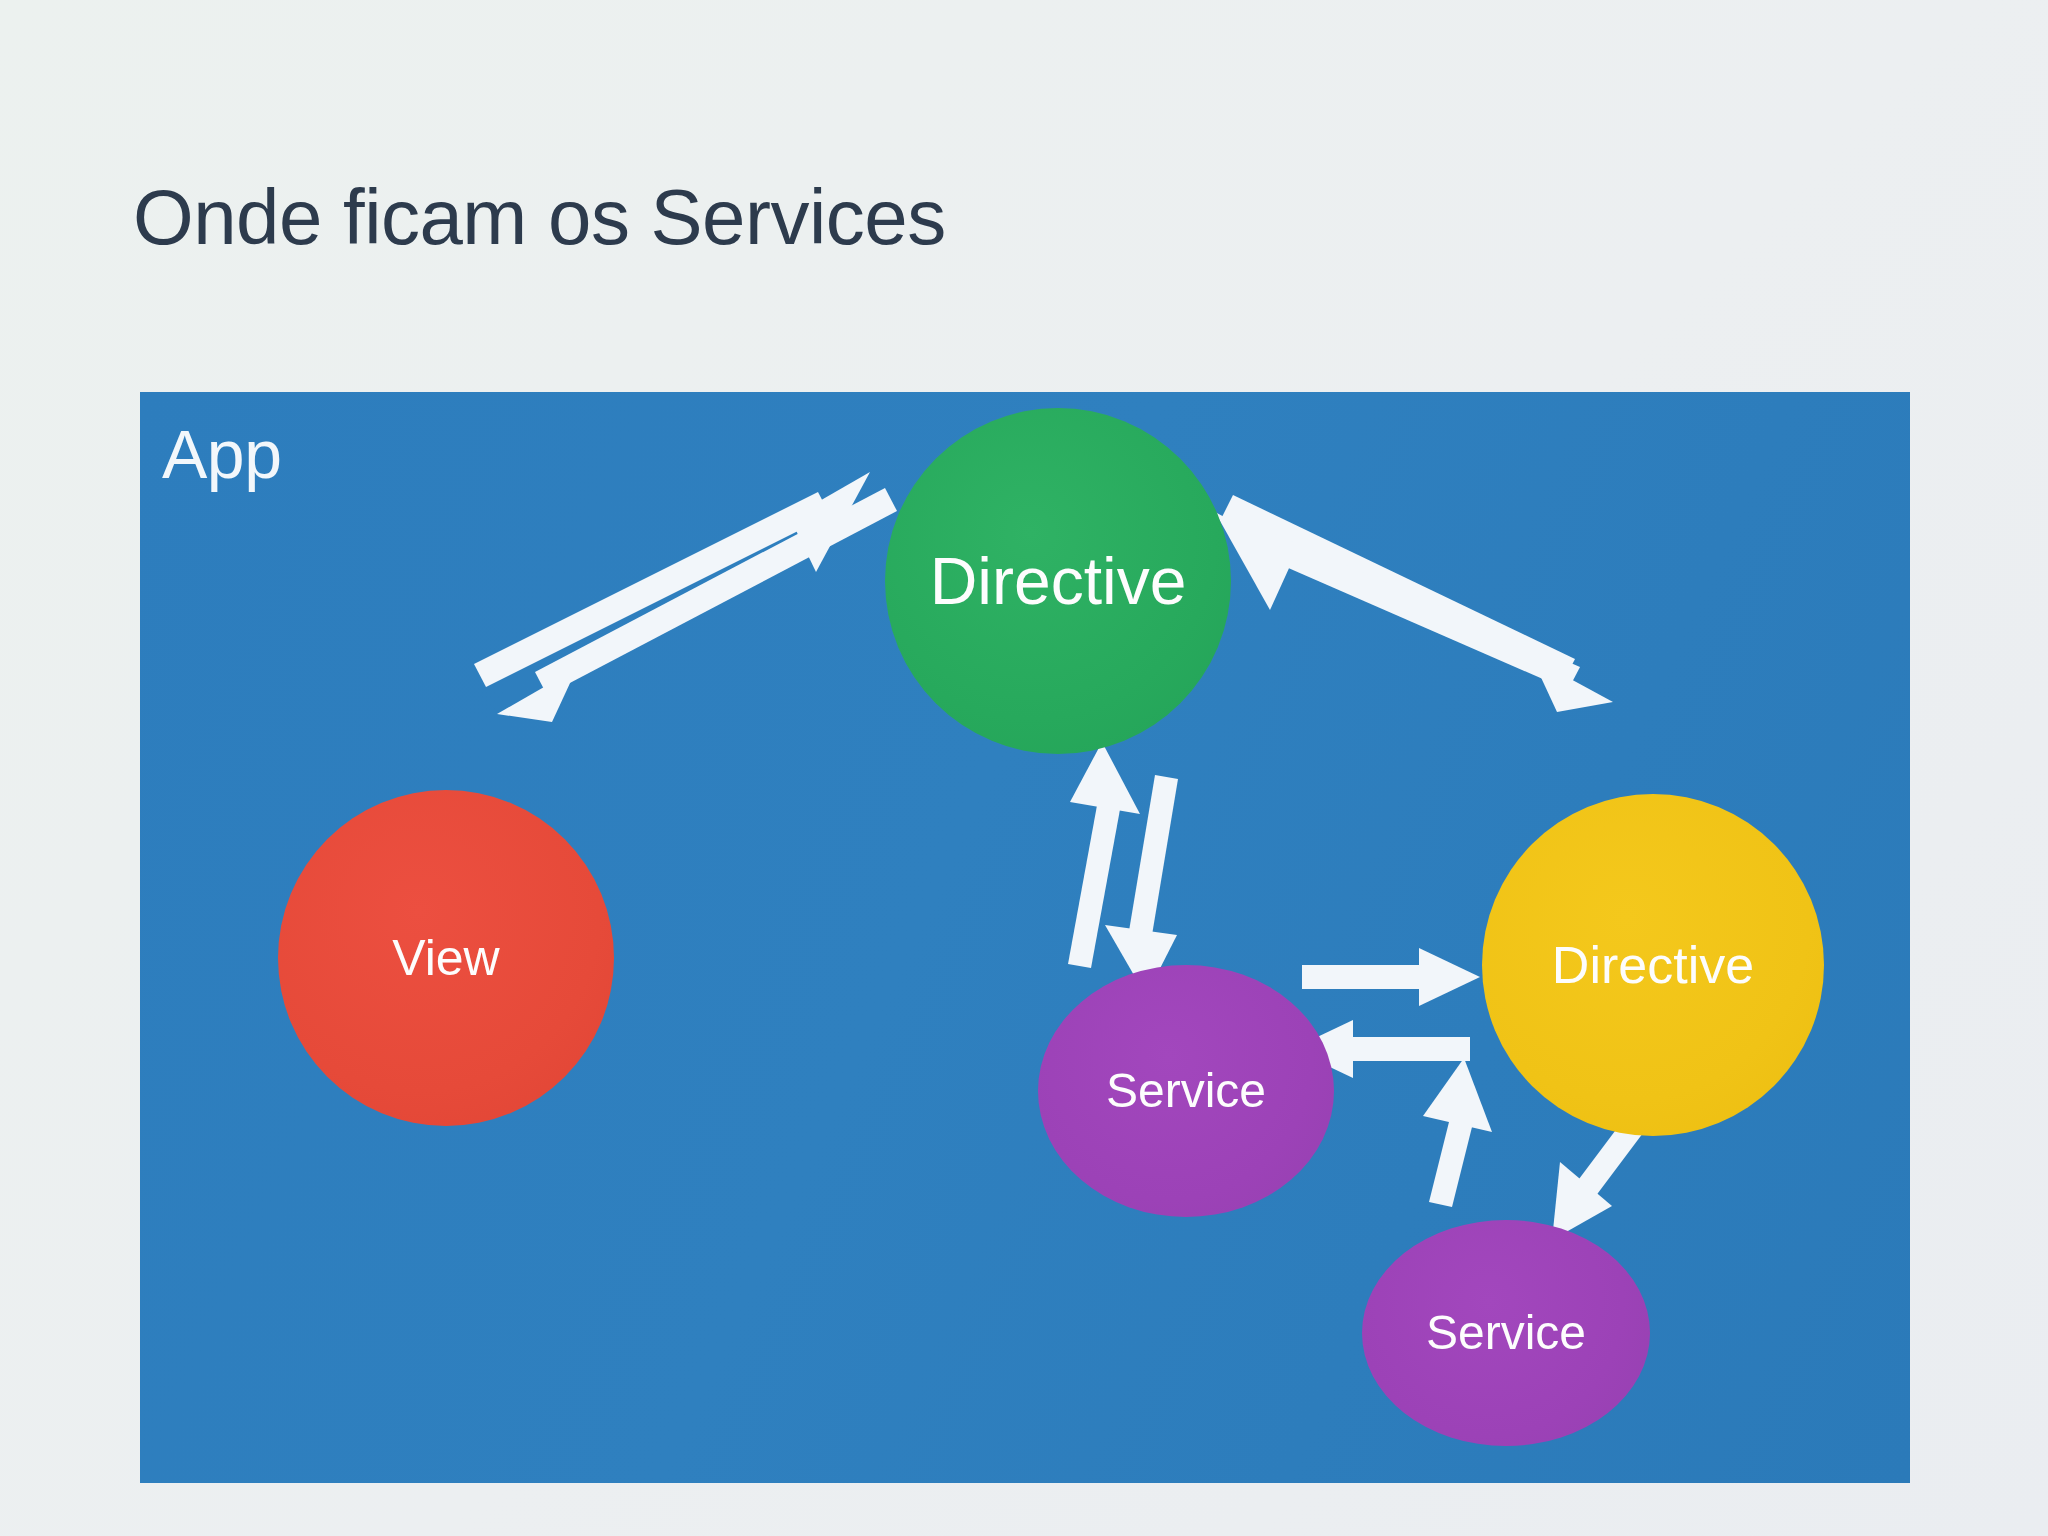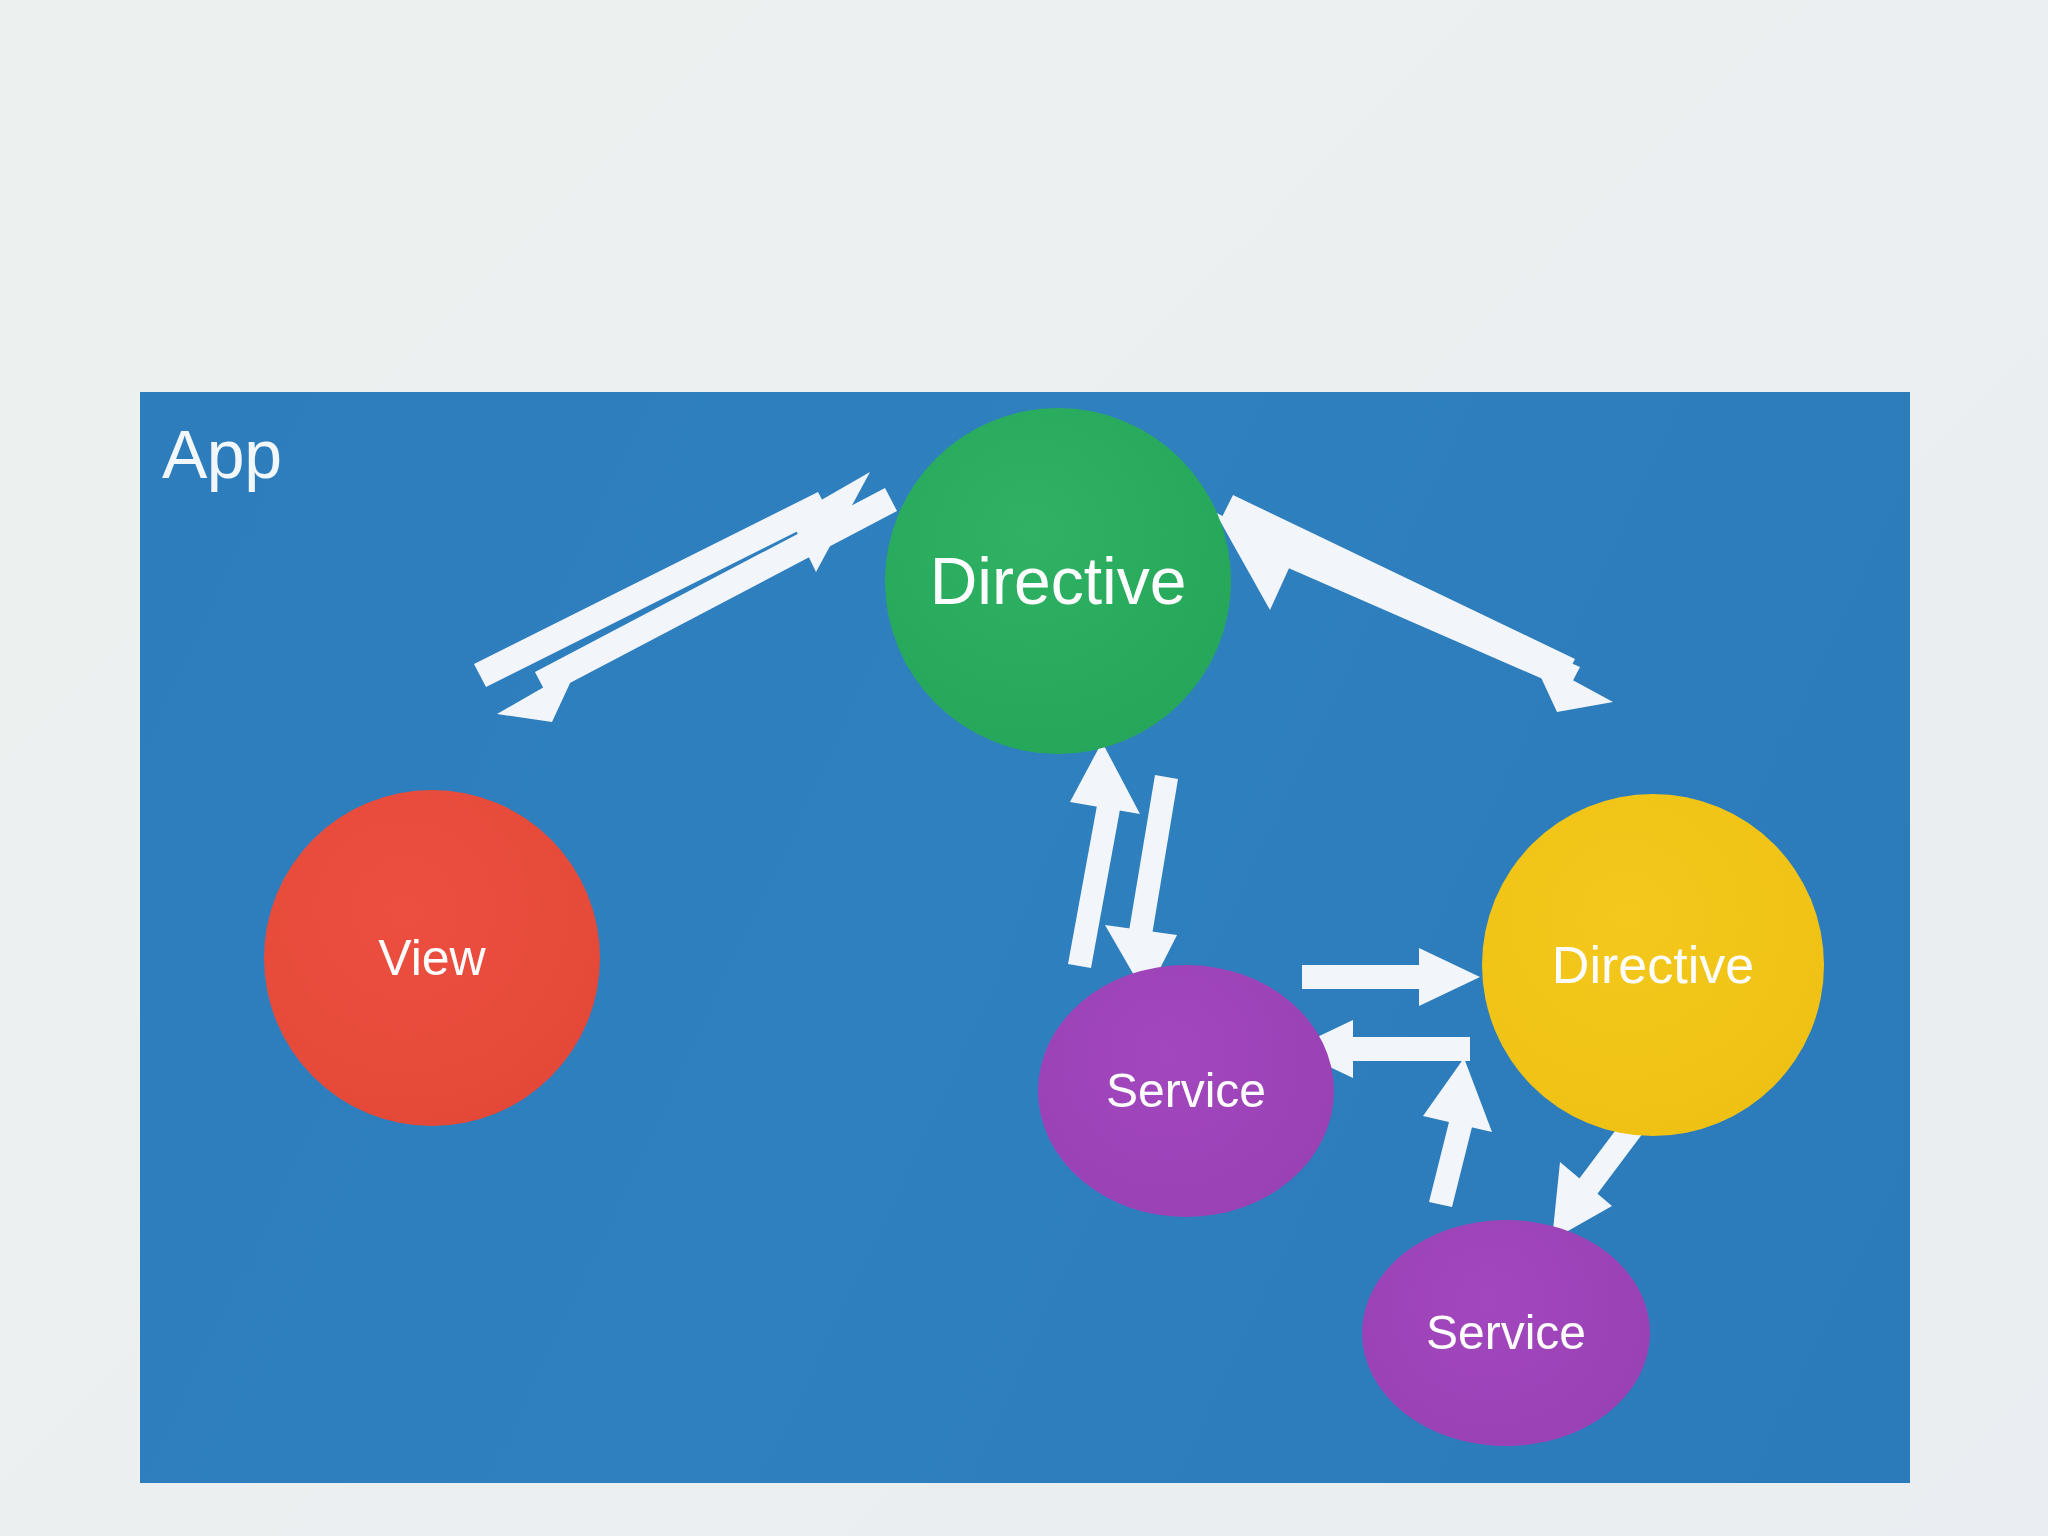--- a/index.html
+++ b/index.html
@@ -66,21 +66,21 @@
     pointer-events: none;
   }
 
   #node-directive {
     left: 745px;  top: 16px;
     width: 346px; height: 346px;
     background: radial-gradient(circle at 42% 36%, #2fb264 0%, #27a95c 62%, #23a257 100%);
     font-size: 66px;
   }
   #node-view {
-    left: 124px;  top: 398px;
+    left: 138px;  top: 398px;
     width: 336px; height: 336px;
     background: radial-gradient(circle at 42% 36%, #ec4f40 0%, #e64a39 62%, #e04435 100%);
     font-size: 50px;
   }
   #node-controller {
     left: 1342px; top: 402px;
     width: 342px; height: 342px;
     background: radial-gradient(circle at 42% 36%, #f4c81c 0%, #f0c316 62%, #ecbd10 100%);
     font-size: 52px;
   }
@@ -106,20 +106,21 @@
     pointer-events: none;
   }
   .arrow-shaft { fill: #f2f6fa; }
   .arrow-head  { fill: #f2f6fa; }
 </style>
 </head>
 <body>
 
 <div id="slide">
 
+  <div id="slide-title">Onde ficam os Services</div>
 
   <div id="app-panel">
 
     <div id="app-label">App</div>
 
     <svg id="arrow-layer" viewBox="0 0 1770 1091">
 
       <g>
         <polygon class="arrow-shaft" points="745,96 757,119 407,303 395,280"></polygon>
         <polygon class="arrow-head" points="357,322 437,276 412,330"></polygon>

